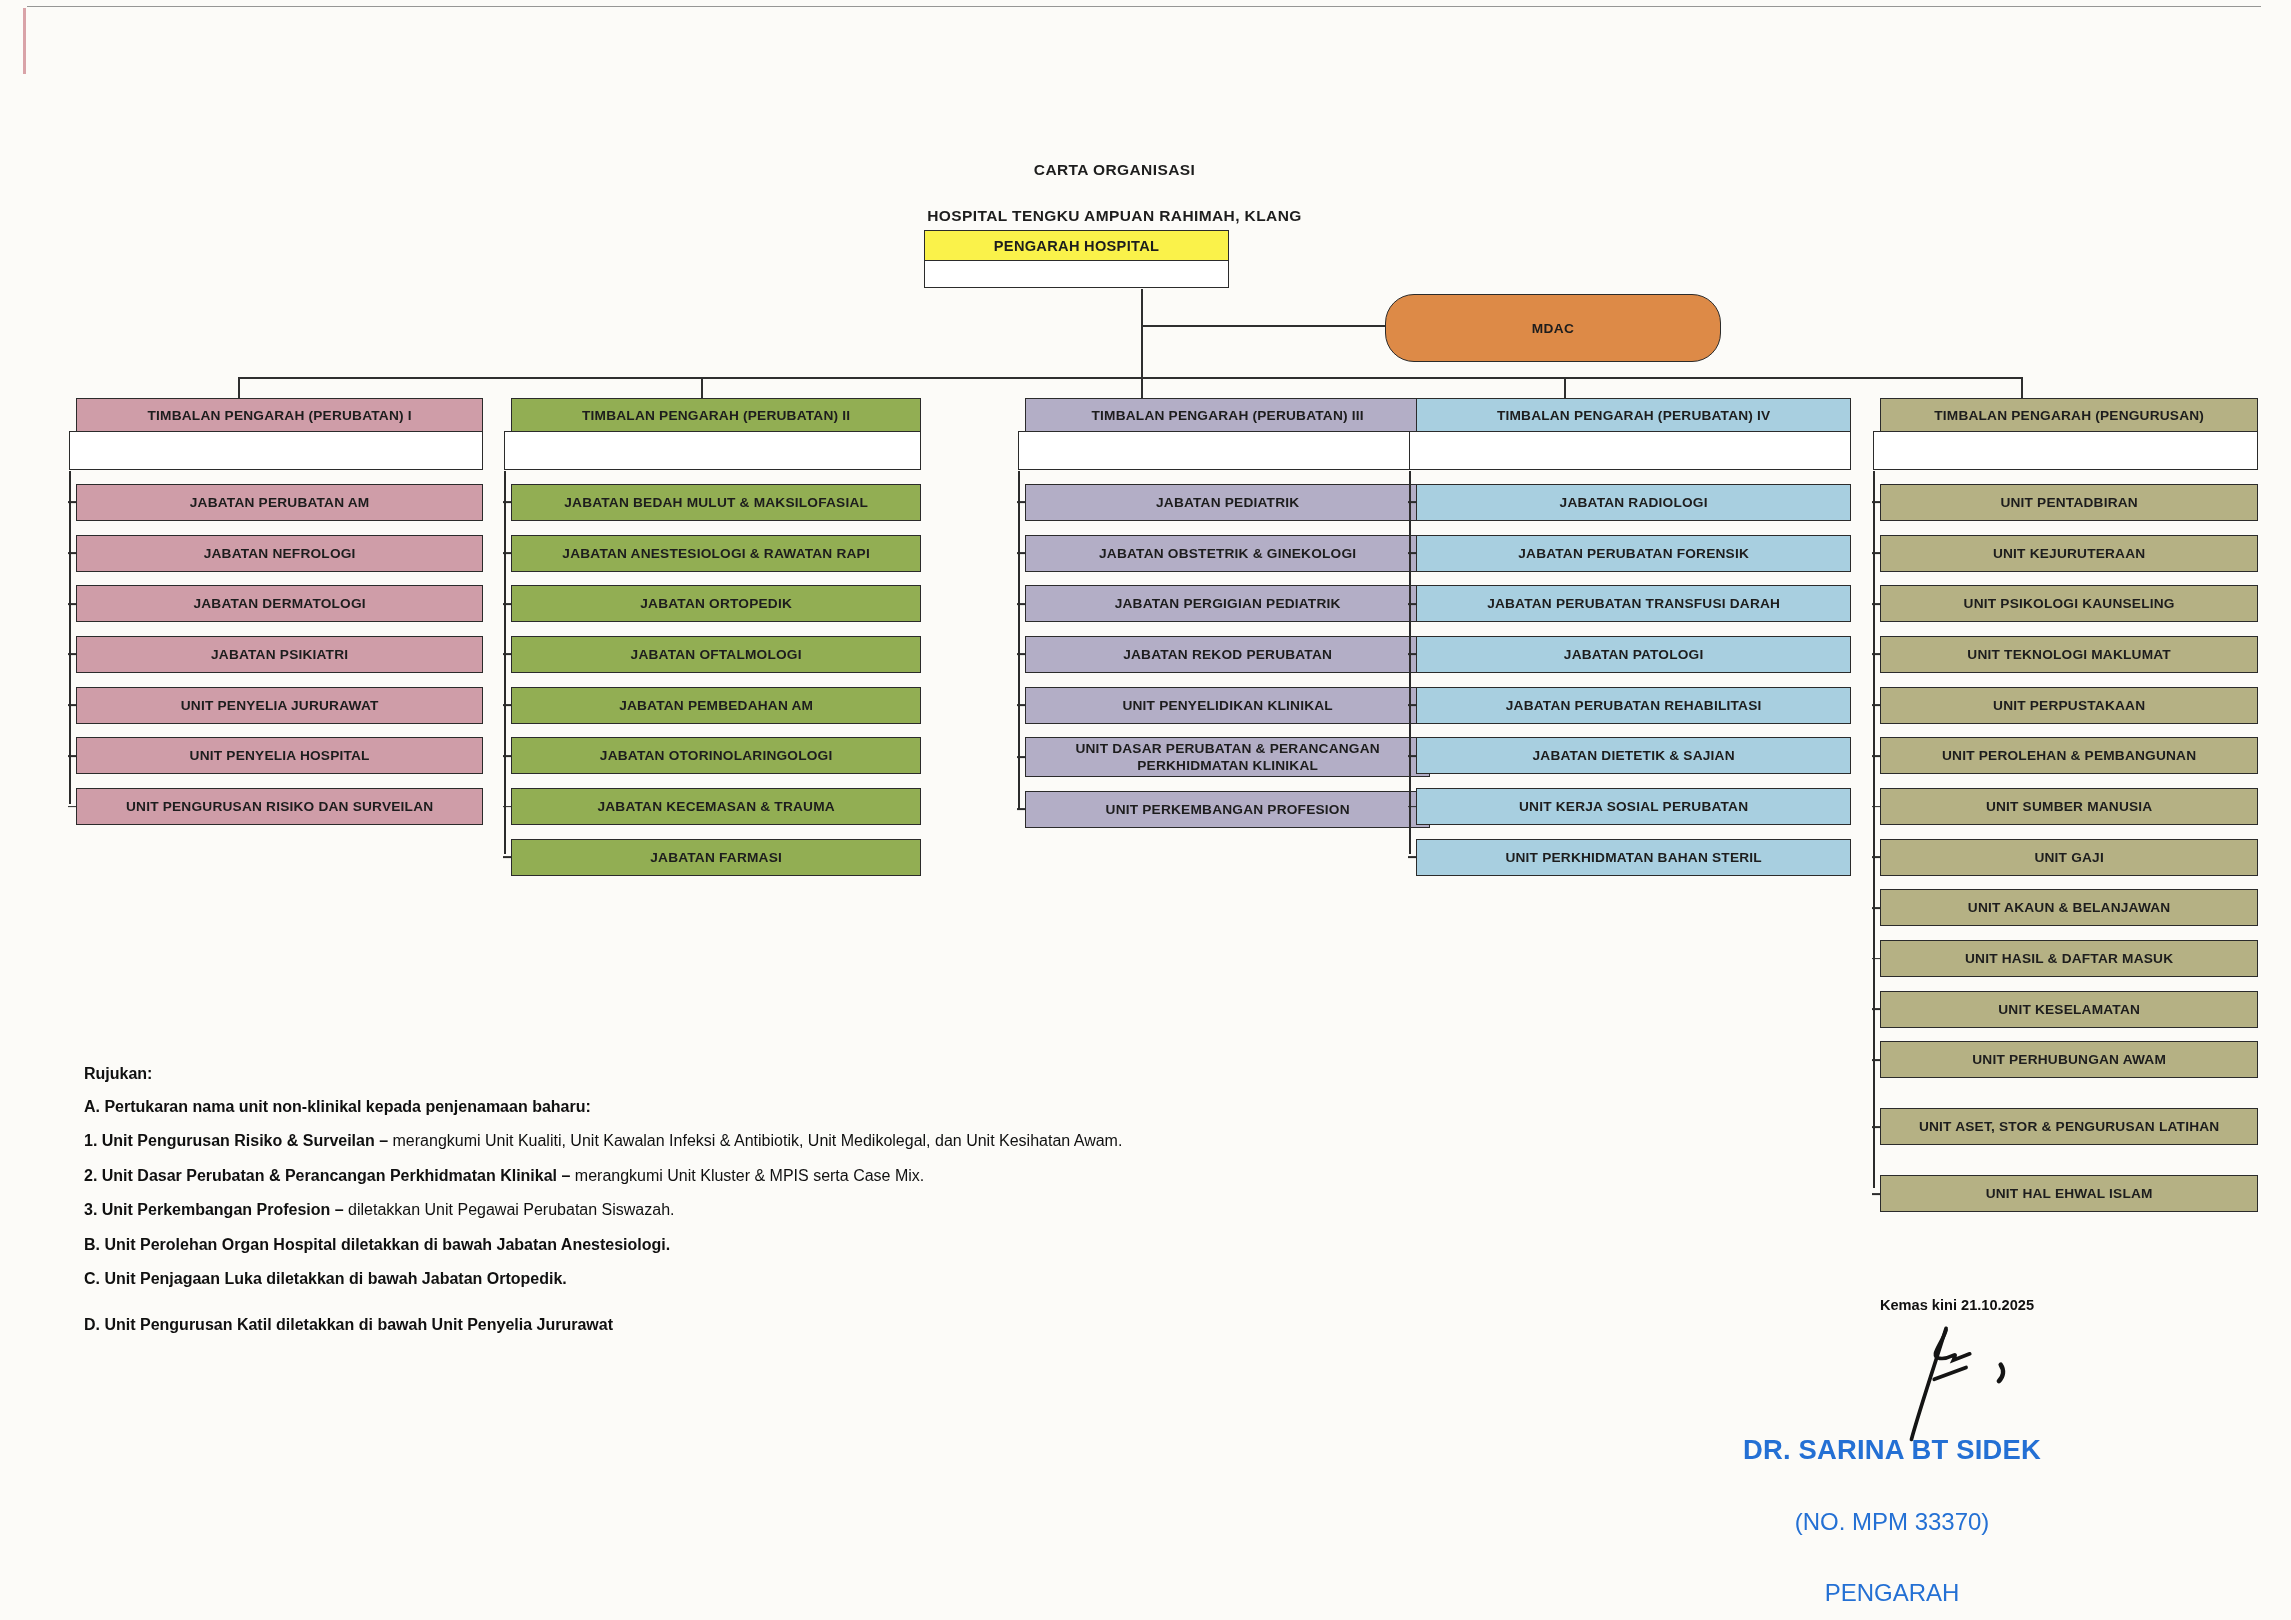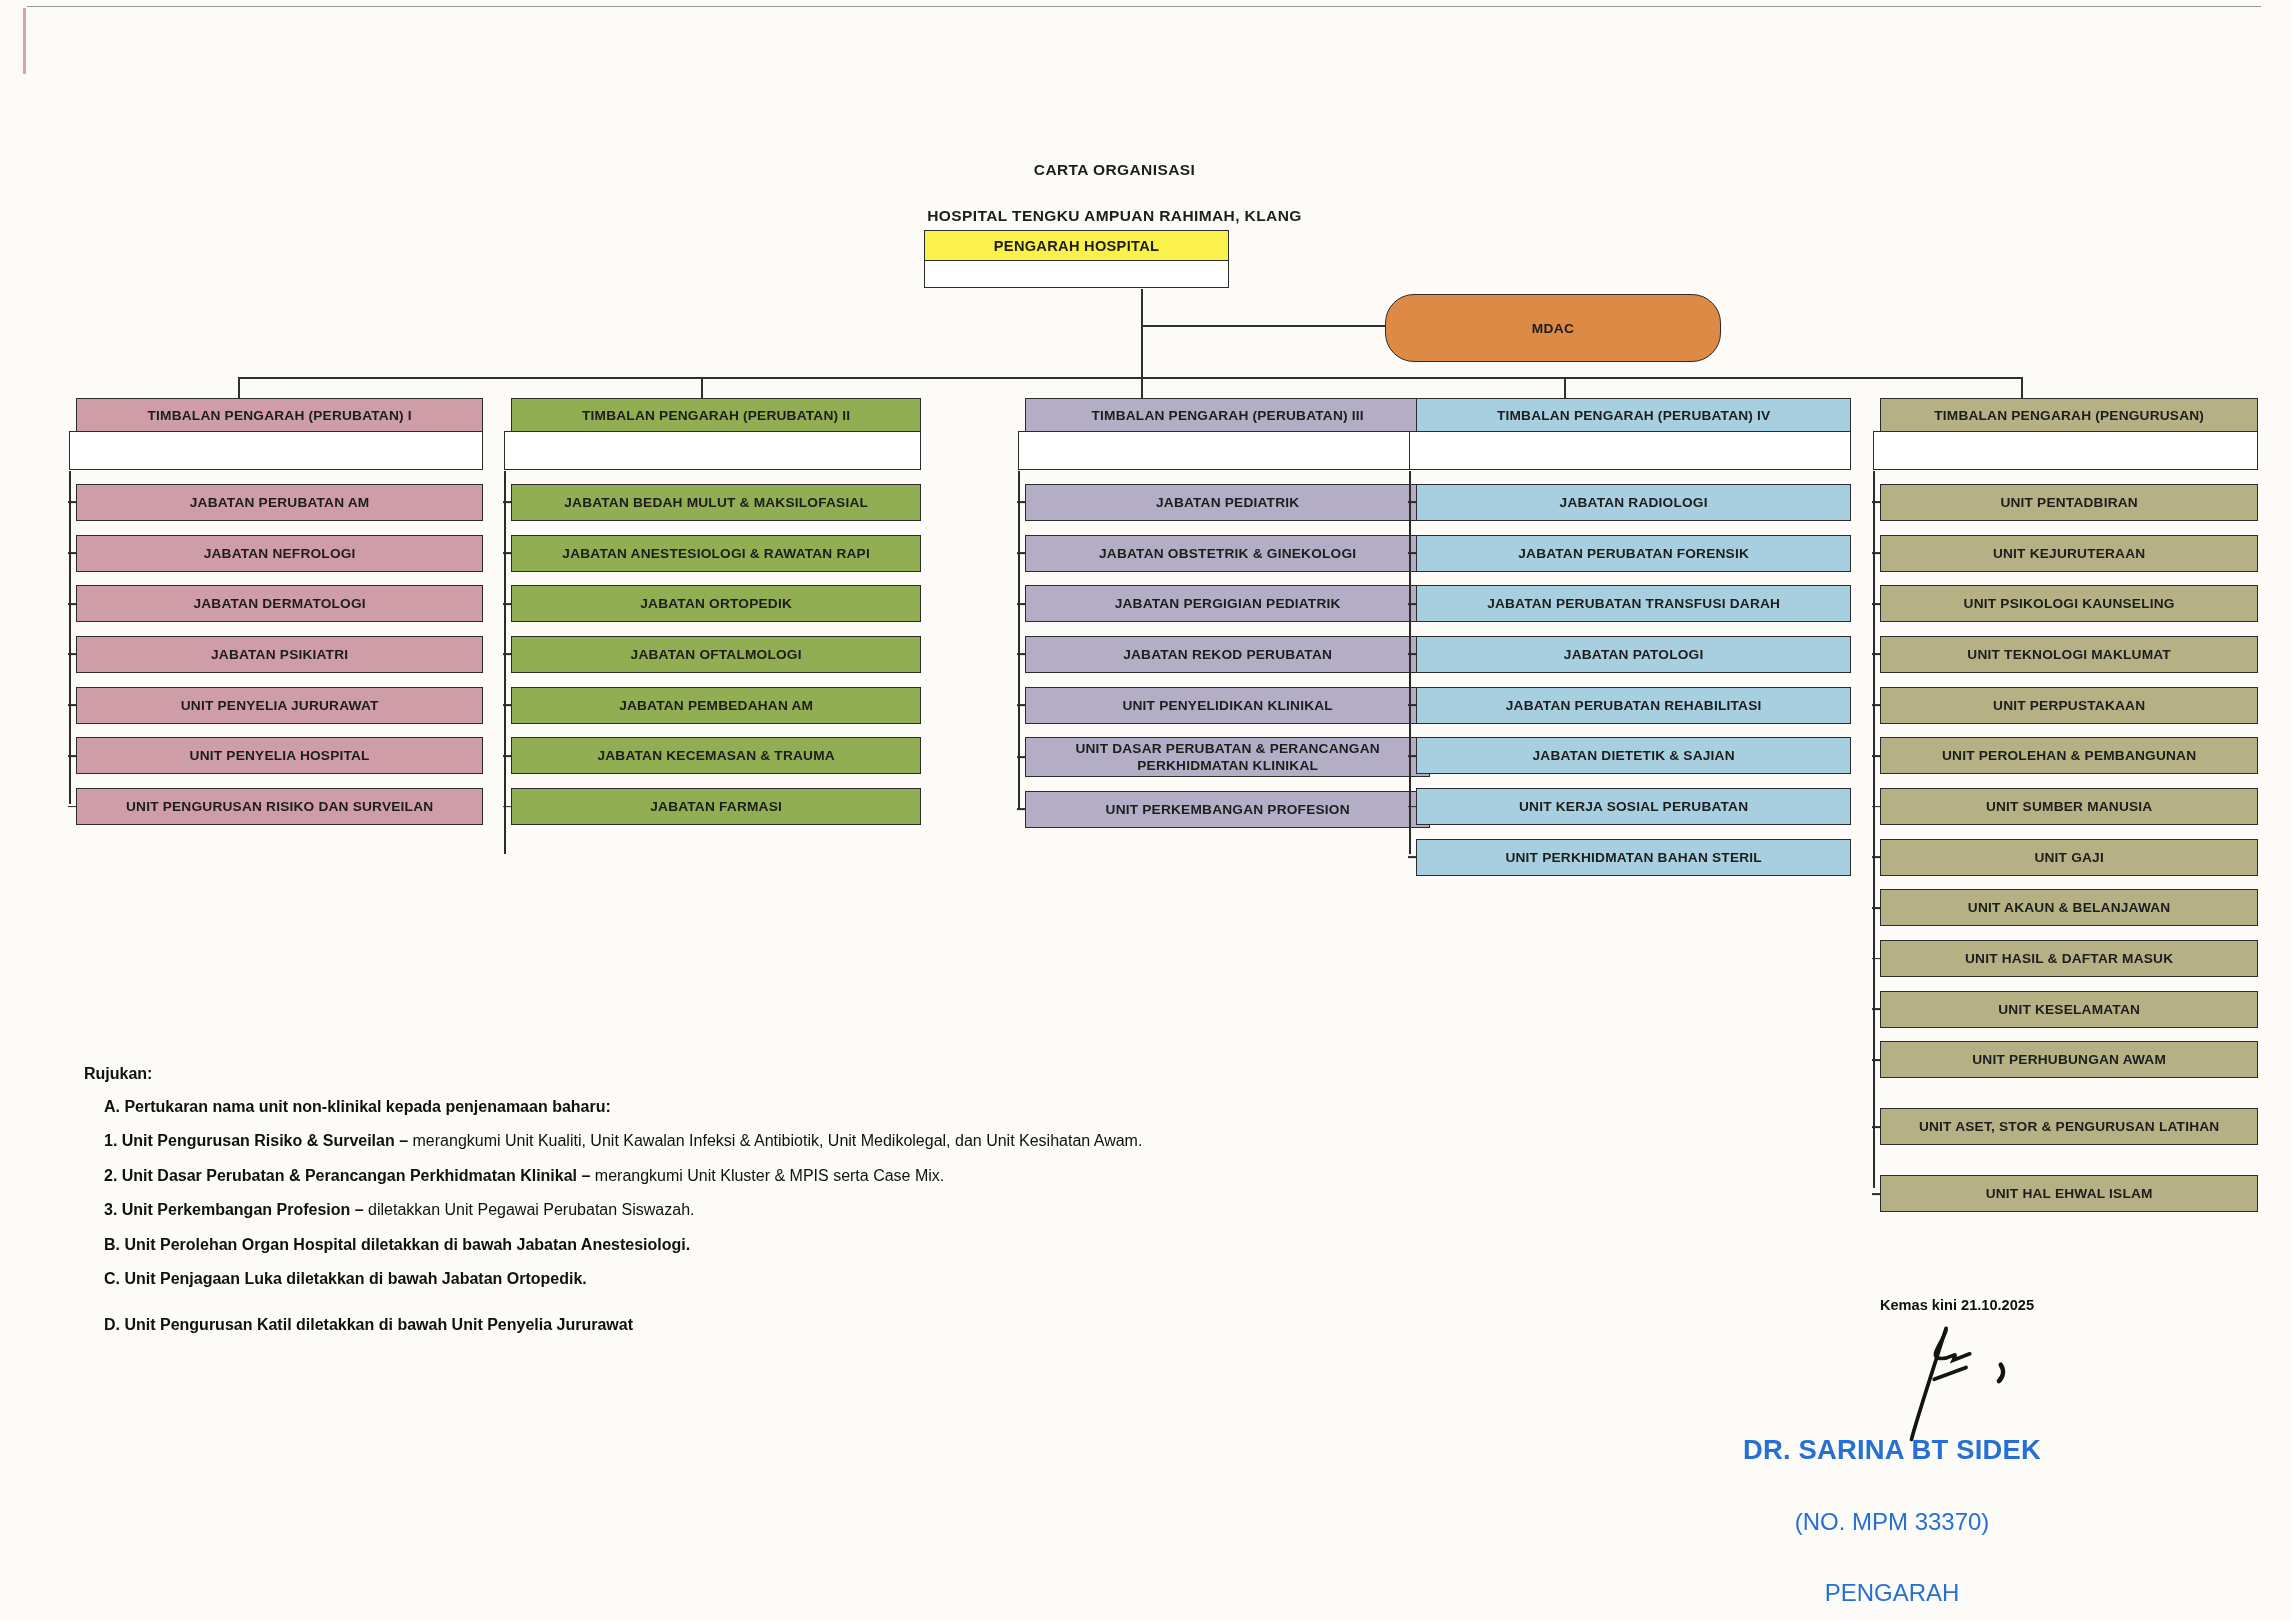--- a/index.html
+++ b/index.html
@@ -55,21 +55,21 @@
   .org-item:first-of-type{margin-top:0;}
   .org-item.gap{margin-top:30px;}
   .org-item::before{
     content:"";position:absolute;left:-9.1px;top:50%;width:7.3px;height:1.8px;
     background:#2b2b2b;transform:translateY(-0.9px);
   }
 
   
   .notes{position:absolute;left:84px;top:1064px;width:1389px;font-size:16px;line-height:19px;color:#101010;}
   .notes-heading{font-weight:bold;margin-bottom:13.7px;}
-  .note-line{margin-bottom:15.5px;margin-left:20px;}
+  .note-line{margin-bottom:15.5px;}
   .note-line .nb{font-weight:bold;}
   .note-line.extra-gap{margin-top:26.5px;}
 
   
   .footer-updated{position:absolute;left:1829px;top:1297px;width:256px;text-align:center;
     font-weight:bold;font-size:14.6px;color:#111;}
   .signature-svg{position:absolute;left:1864px;top:1321px;width:155px;height:123px;}
   .signature-block{position:absolute;left:1700px;top:1435px;width:384px;text-align:center;line-height:27.4px;}
   .signature-name{font-weight:bold;font-size:27.4px;line-height:29px;margin-bottom:0.9px;letter-spacing:0.2px;}
   .sig-line{font-size:24px;margin-top:44px;}
@@ -119,20 +119,21 @@
       <div class="org-column" style="left: 504px; width: 417px;">
         <div class="org-header" style="background: rgb(146, 174, 83);">TIMBALAN PENGARAH (PERUBATAN) II</div>
         <div class="org-empty"></div>
         <div class="org-children">
           <div class="org-vline" style="height: 383px;"></div>
           <div class="org-item" style="background: rgb(146, 174, 83);">JABATAN BEDAH MULUT &amp; MAKSILOFASIAL</div>
           <div class="org-item" style="background: rgb(146, 174, 83);">JABATAN ANESTESIOLOGI &amp; RAWATAN RAPI</div>
           <div class="org-item" style="background: rgb(146, 174, 83);">JABATAN ORTOPEDIK</div>
           <div class="org-item" style="background: rgb(146, 174, 83);">JABATAN OFTALMOLOGI</div>
           <div class="org-item" style="background: rgb(146, 174, 83);">JABATAN PEMBEDAHAN AM</div>
+          <div class="org-item" style="background: rgb(146, 174, 83);">JABATAN OTORINOLARINGOLOGI</div>
           <div class="org-item" style="background: rgb(146, 174, 83);">JABATAN KECEMASAN &amp; TRAUMA</div>
           <div class="org-item" style="background: rgb(146, 174, 83);">JABATAN FARMASI</div>
         </div>
       </div>
       <div class="org-column" style="left: 1018px; width: 412px;">
         <div class="org-header" style="background: rgb(179, 174, 198);">TIMBALAN PENGARAH (PERUBATAN) III</div>
         <div class="org-empty"></div>
         <div class="org-children">
           <div class="org-vline" style="height: 338px;"></div>
           <div class="org-item" style="background: rgb(179, 174, 198);">JABATAN PEDIATRIK</div>

